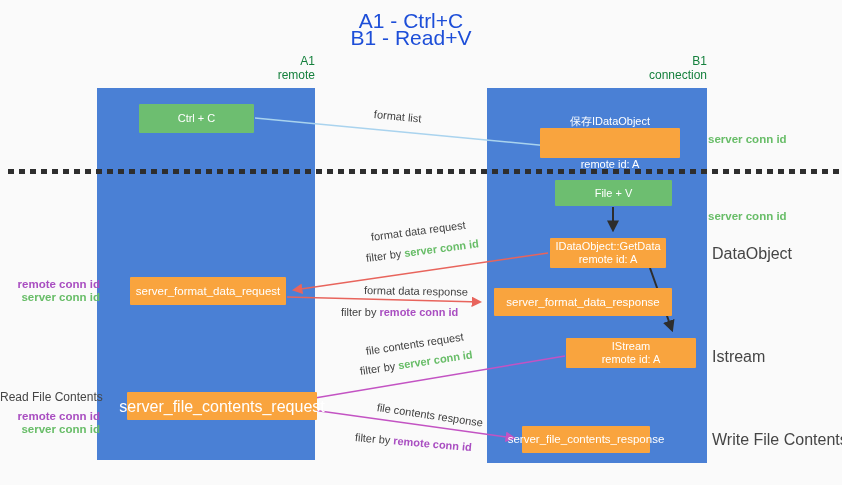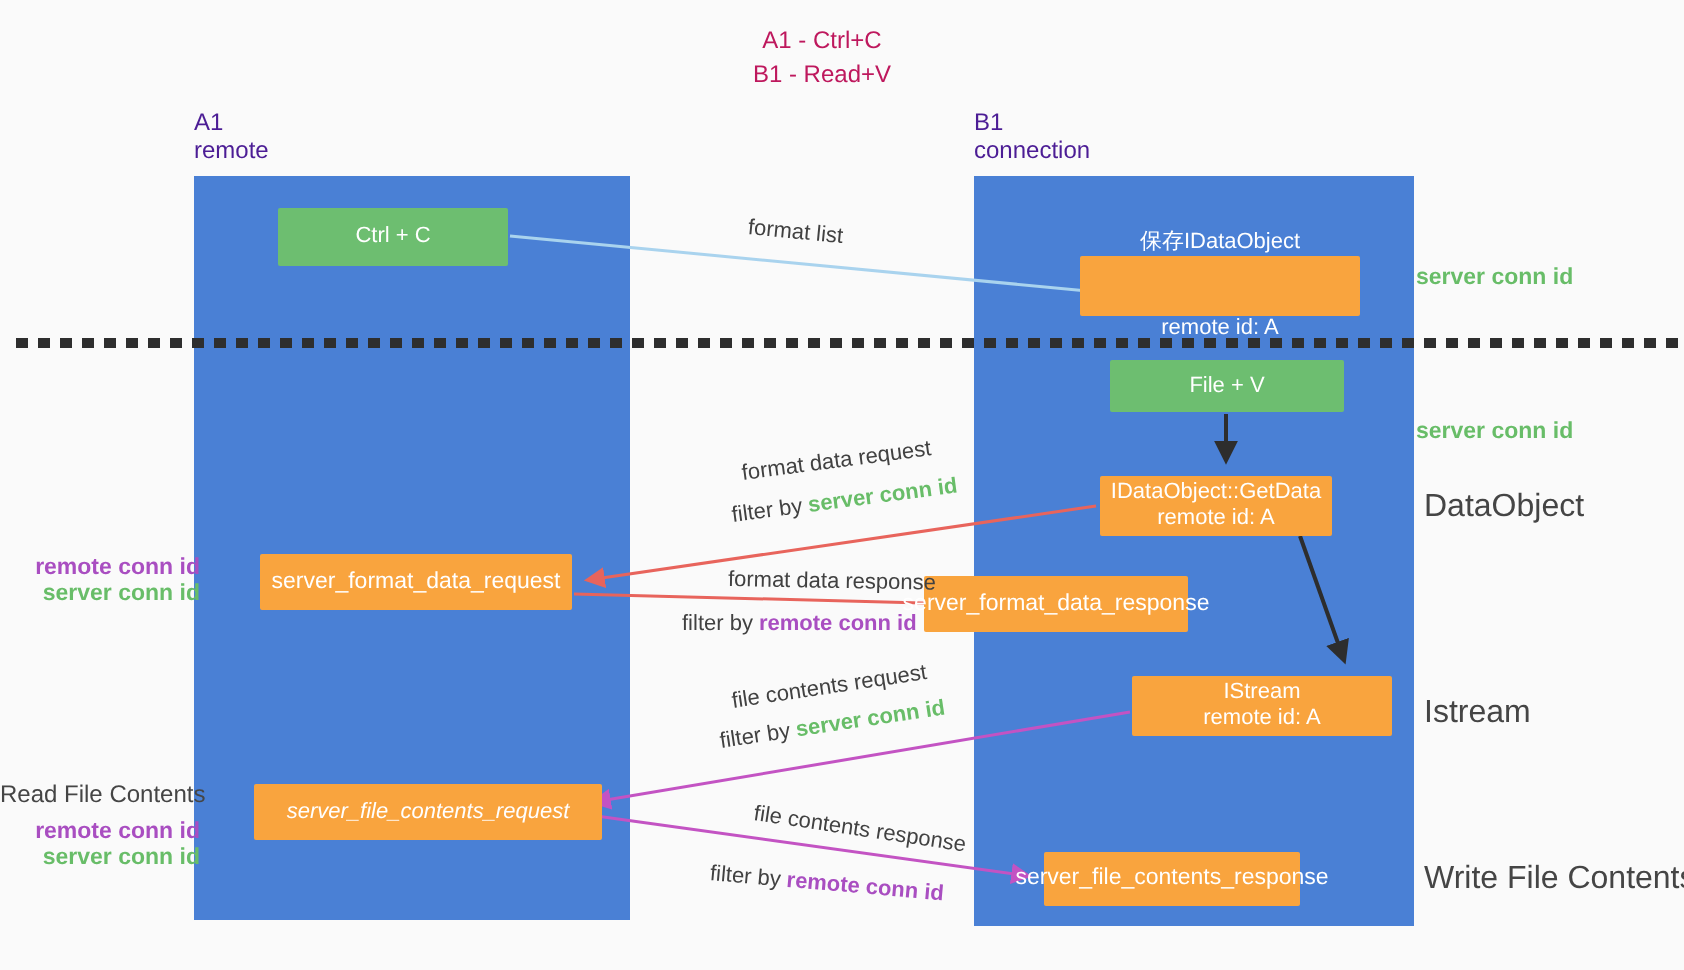--- a/index.html
+++ b/index.html
@@ -13,27 +13,27 @@
     --text-green:#68bd68;
     --text-purple:#a94ec1;
     --text-grey:#454545;
   }
   *{margin:0;padding:0;box-sizing:border-box;}
   html,body{background:#f9f9f9;}
   body{font-family:"Liberation Sans",sans-serif;}
   .canvas{position:relative;width:842px;height:485px;background:#fafafa;overflow:hidden;}
 
   .title{position:absolute;left:0;top:12px;width:822px;text-align:center;
-         font-size:12px;line-height:17px;color:#be185d;}
+         font-size:21px;line-height:17px;color:#1d4ed8;}
 
   .lane{position:absolute;background:var(--lane-blue);}
   .lane-a{left:97px;top:88px;width:218px;height:372px;}
   .lane-b{left:487px;top:88px;width:220px;height:375px;}
 
-  .lane-header{position:absolute;text-align:left;font-size:12px;line-height:14px;color:#4c1d95;}
+  .lane-header{position:absolute;text-align:right;font-size:12px;line-height:14px;color:#15803d;}
   .lane-header-a{left:97px;top:54px;width:218px;}
   .lane-header-b{left:487px;top:54px;width:220px;}
 
   .divider{position:absolute;left:8px;top:169px;width:834px;height:5px;
            background:repeating-linear-gradient(to right,#2e2e2e 0 6px,transparent 6px 11px);}
 
   .node{position:absolute;display:flex;flex-direction:column;justify-content:center;align-items:center;
         color:#fff;text-align:center;font-size:11px;line-height:13px;border-radius:1px;}
   .node-green{background:var(--node-green);}
   .node-orange{background:var(--node-orange);}
@@ -114,30 +114,30 @@
 
   <div class="node node-orange" style="left:550px;top:238px;width:116px;height:30px;">
     <div>IDataObject::GetData</div>
     <div>remote id: A</div>
   </div>
 
   <div class="node node-orange" style="left:130px;top:277px;width:156px;height:28px;font-size:11.5px;">
     <div>server_format_data_request</div>
   </div>
 
-  <div class="node node-orange" style="left:462px;top:288px;width:132px;height:28px;font-size:11.5px;">
+  <div class="node node-orange" style="left:494px;top:288px;width:178px;height:28px;font-size:11.5px;">
     <div>server_format_data_response</div>
   </div>
 
   <div class="node node-orange" style="left:566px;top:338px;width:130px;height:30px;">
     <div>IStream</div>
     <div>remote id: A</div>
   </div>
 
-  <div class="node node-orange" style="left:127px;top:392px;width:174px;height:28px;font-size:11px;font-style:italic;">
+  <div class="node node-orange" style="left:127px;top:392px;width:190px;height:28px;font-size:16px;">
     <div>server_file_contents_request</div>
   </div>
 
   <div class="node node-orange" style="left:522px;top:426px;width:128px;height:27px;font-size:11.5px;">
     <div>server_file_contents_response</div>
   </div>
 
   <div class="flow-label" style="left:374px;top:108px;transform:rotate(5.5deg);">format list</div>
 
   <div class="flow-label" style="left:371px;top:231px;transform:rotate(-7.5deg);">format data request</div>

